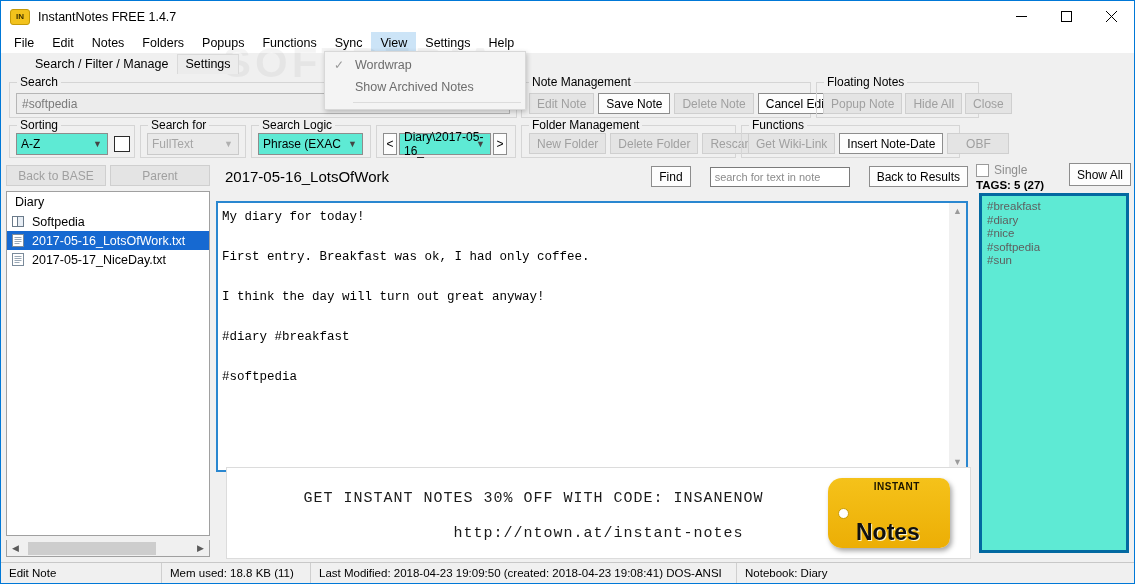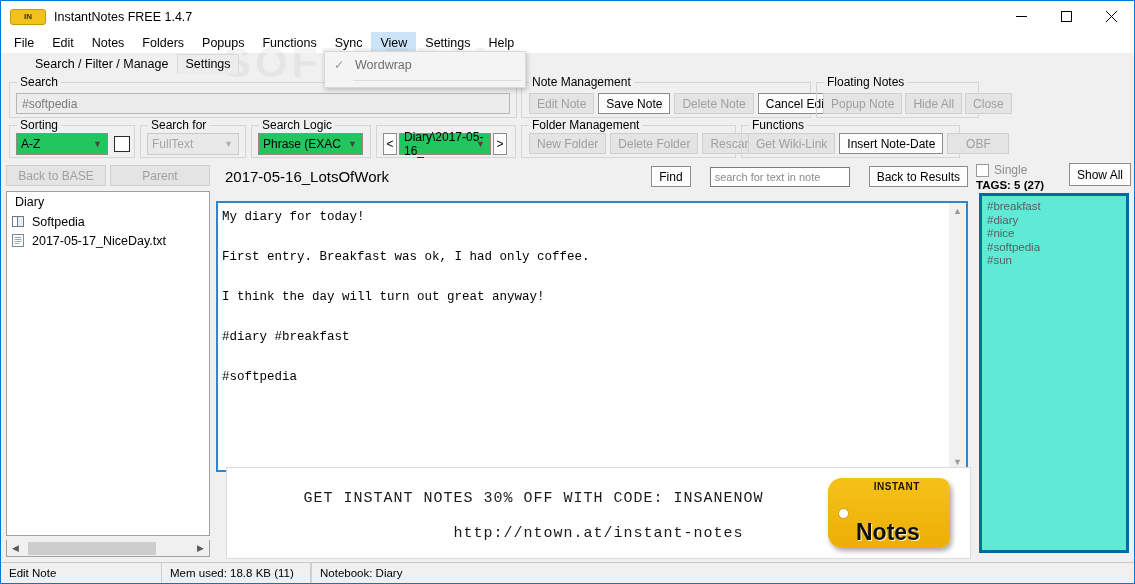--- a/index.html
+++ b/index.html
@@ -21,21 +21,21 @@
 
   
   .titlebar {
     height: 31px;
     background: #ffffff;
     display: flex;
     align-items: center;
     position: relative;
   }
   .app-icon {
-    width: 36px; height: 16px;
+    width: 20px; height: 16px;
     margin-left: 9px; margin-right: 8px;
     background: #f2c21c;
     border-radius: 3px;
     border: 1px solid #c49a08;
     font-size: 8px;
     font-weight: bold;
     color: #3b2f00;
     display: flex; align-items: center; justify-content: center;
     line-height: 1;
   }
@@ -171,21 +171,21 @@
     height: 21px;
     background: #ececec;
     border: 1px solid #b6b6b6;
     font-size: 12px;
     color: #7a7a7a;
     display: flex; align-items: center;
     padding: 0 5px;
   }
   .combo {
     height: 22px;
-    background: #22c55e;
+    background: #5eead4;
     border: 1px solid #8d8d8d;
     font-size: 12px;
     color: #000;
     display: flex; align-items: center;
     padding: 0 4px;
     position: relative;
   }
   .combo.disabled { background: #e9e9e9; color: #a6a6a6; border-color: #cacaca; }
   .combo .caret {
     position: absolute; right: 5px; top: 50%;
@@ -479,38 +479,53 @@
         <div class="btn disabled" style="width:62px;">OBF</div>
       </div>
     </div>
   </div>
 
   <div class="dropdown">
     <div class="dd-item">
       <span class="dd-check">✓</span>
       <span>Wordwrap</span>
     </div>
+    <div class="dd-item">
+      <span>Show Archived Notes</span>
+    </div>
     <div class="dd-sep"></div>
   </div>
 
   <div class="leftpanel">
     <div class="left-btnrow">
       <div class="btn disabled">Back to BASE</div>
       <div class="btn disabled">Parent</div>
     </div>
     <div class="filelist">
       <div class="fl-head">Diary</div>
       <div class="fl-row">
         <span class="fl-ico">
           <svg width="13" height="13" viewBox="0 0 13 13">
               <rect x="0.5" y="1.5" width="5" height="10" fill="#fff" stroke="#6a7a8a"></rect>
               <rect x="5.5" y="1.5" width="6" height="10" fill="#e8eef5" stroke="#6a7a8a"></rect>
             </svg>
         </span>
         <span>Softpedia</span>
+      </div>
+      <div class="fl-row selected">
+        <span class="fl-ico">
+          <svg width="12" height="13" viewBox="0 0 12 13">
+              <rect x="0.5" y="0.5" width="11" height="12" fill="#fff" stroke="#7a8a9a"></rect>
+              <line x1="2.5" y1="3.5" x2="9.5" y2="3.5" stroke="#9aa8b6"></line>
+              <line x1="2.5" y1="5.5" x2="9.5" y2="5.5" stroke="#9aa8b6"></line>
+              <line x1="2.5" y1="7.5" x2="9.5" y2="7.5" stroke="#9aa8b6"></line>
+              <line x1="2.5" y1="9.5" x2="7.5" y2="9.5" stroke="#9aa8b6"></line>
+            </svg>
+        </span>
+        <span>2017-05-16_LotsOfWork.txt</span>
       </div>
       <div class="fl-row">
         <span class="fl-ico">
           <svg width="12" height="13" viewBox="0 0 12 13">
               <rect x="0.5" y="0.5" width="11" height="12" fill="#fff" stroke="#7a8a9a"></rect>
               <line x1="2.5" y1="3.5" x2="9.5" y2="3.5" stroke="#9aa8b6"></line>
               <line x1="2.5" y1="5.5" x2="9.5" y2="5.5" stroke="#9aa8b6"></line>
               <line x1="2.5" y1="7.5" x2="9.5" y2="7.5" stroke="#9aa8b6"></line>
               <line x1="2.5" y1="9.5" x2="7.5" y2="9.5" stroke="#9aa8b6"></line>
             </svg>
@@ -582,17 +597,18 @@
       <div class="tag-row">#softpedia</div>
       <div class="tag-row">#sun</div>
     </div>
   </div>
 
   <div class="statusbar">
     <div class="sb-cell" style="width:160px;">Edit Note</div>
     <div class="sb-sep"></div>
     <div class="sb-cell" style="width:148px;">Mem used: 18.8 KB (11)</div>
     <div class="sb-sep"></div>
+    <div class="sb-cell" style="width:425px;">Last Modified: 2018-04-23 19:09:50 (created: 2018-04-23 19:08:41) DOS-ANSI</div>
     <div class="sb-sep"></div>
     <div class="sb-cell">Notebook: Diary</div>
   </div>
 
 </div>
 
 </body></html>

